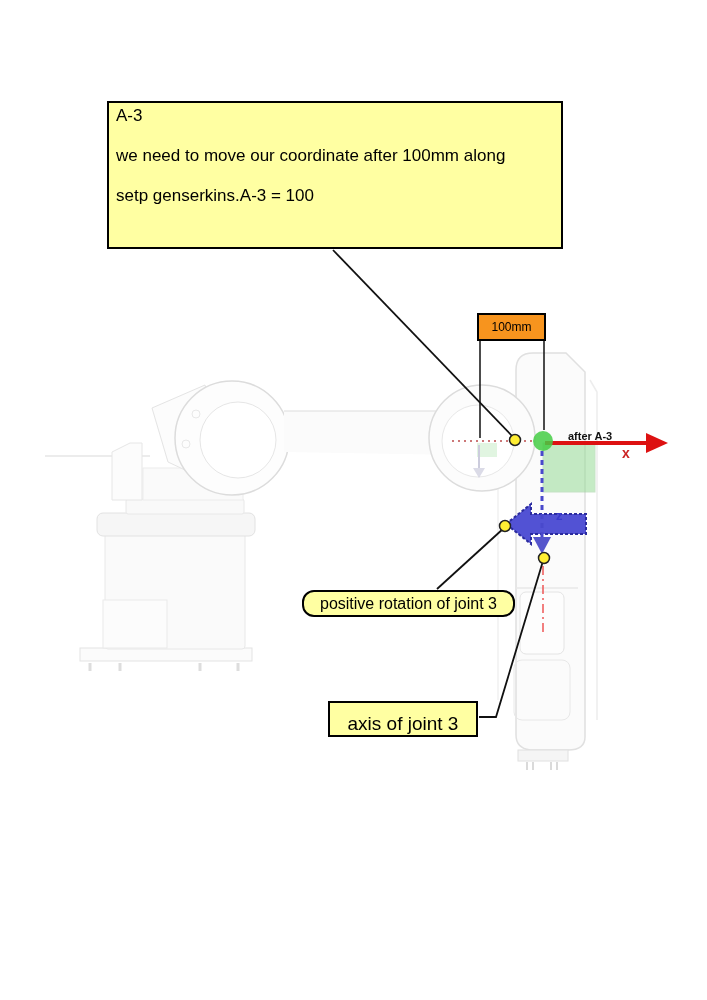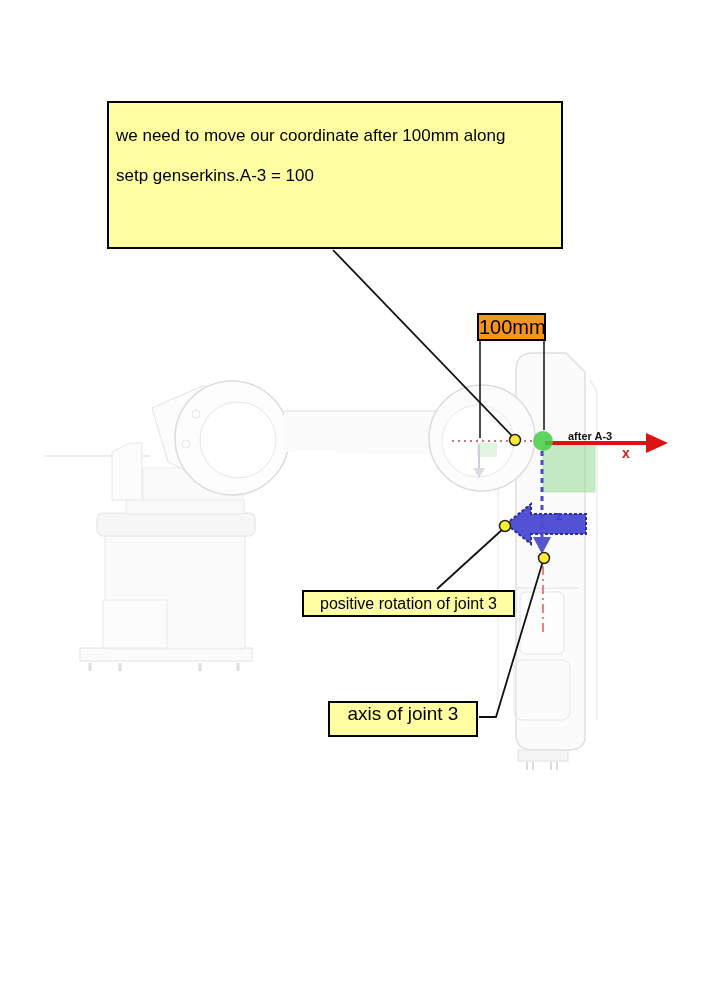--- a/index.html
+++ b/index.html
@@ -13,31 +13,31 @@
     color:#000;box-sizing:border-box;
   }
   .note-box{
     left:107px;top:101px;width:456px;height:148px;
     font-size:17px;line-height:20px;padding:3px 7px;
   }
   .note-spacer{height:20px;}
   .dim-box{
     position:absolute;left:477px;top:313px;width:69px;height:28px;
     background:#f7941e;border:2px solid #000;box-sizing:border-box;
-    display:flex;align-items:center;
-    font-size:20px;color:#000;
+    display:flex;align-items:center;justify-content:center;
+    font-size:12px;color:#000;
   }
   .rot-box{
     left:302px;top:590px;width:213px;height:27px;
     display:flex;align-items:center;justify-content:center;
-    font-size:16px;white-space:nowrap;
+    font-size:16px;white-space:nowrap;border-radius:12px;
   }
   .axis-box{
     left:328px;top:701px;width:150px;height:36px;
-    display:flex;align-items:flex-start;justify-content:center;
+    display:flex;align-items:flex-end;justify-content:center;
     font-size:19px;white-space:nowrap;
   }
   text{font-family:"Liberation Sans", sans-serif;}
   .lbl-after{font-size:11px;font-weight:bold;fill:#111;}
   .lbl-x{font-size:14px;font-weight:bold;fill:#cc2222;}
   .lbl-z{font-size:13px;font-weight:bold;fill:#3a3acc;}
 </style>
 </head>
 <body>
 
@@ -136,20 +136,21 @@
       <circle cx="505" cy="526" r="5.5" fill="#ffee33"></circle>
       <circle cx="544" cy="558" r="5.5" fill="#ffee33"></circle>
     </g>
 
     <text x="568" y="440" class="lbl-after">after A-3</text>
     <text x="622" y="458" class="lbl-x">x</text>
     <text x="556" y="520" class="lbl-z">z</text>
   </svg>
 
   <div class="callout note-box">
+    <div>A-3</div>
     <div class="note-spacer"></div>
     <div>we need to move our coordinate after 100mm along</div>
     <div class="note-spacer"></div>
     <div>setp genserkins.A-3 = 100</div>
   </div>
 
   <div class="dim-box">
     <span>100mm</span>
   </div>
 

